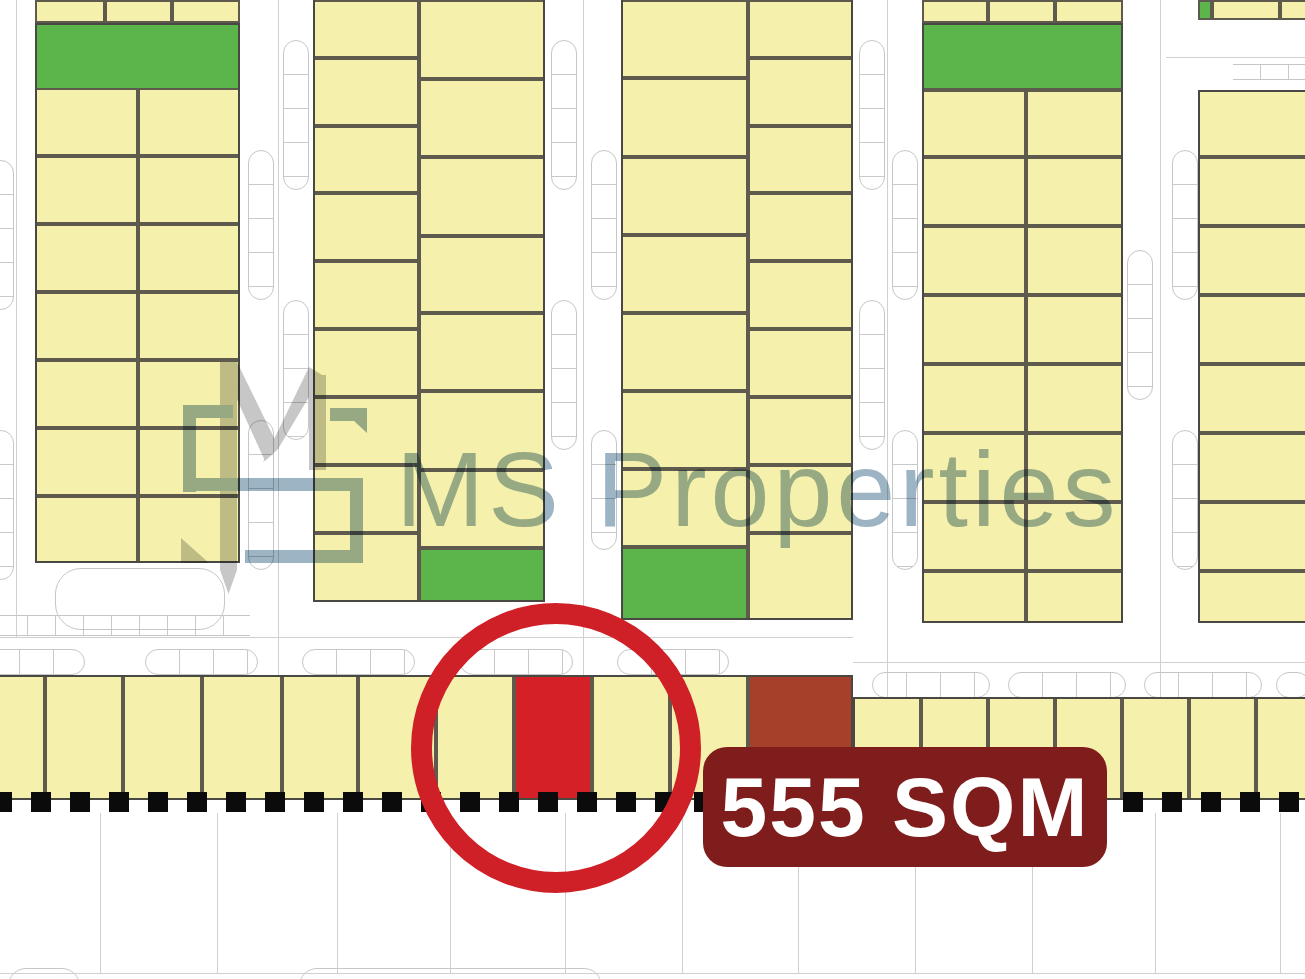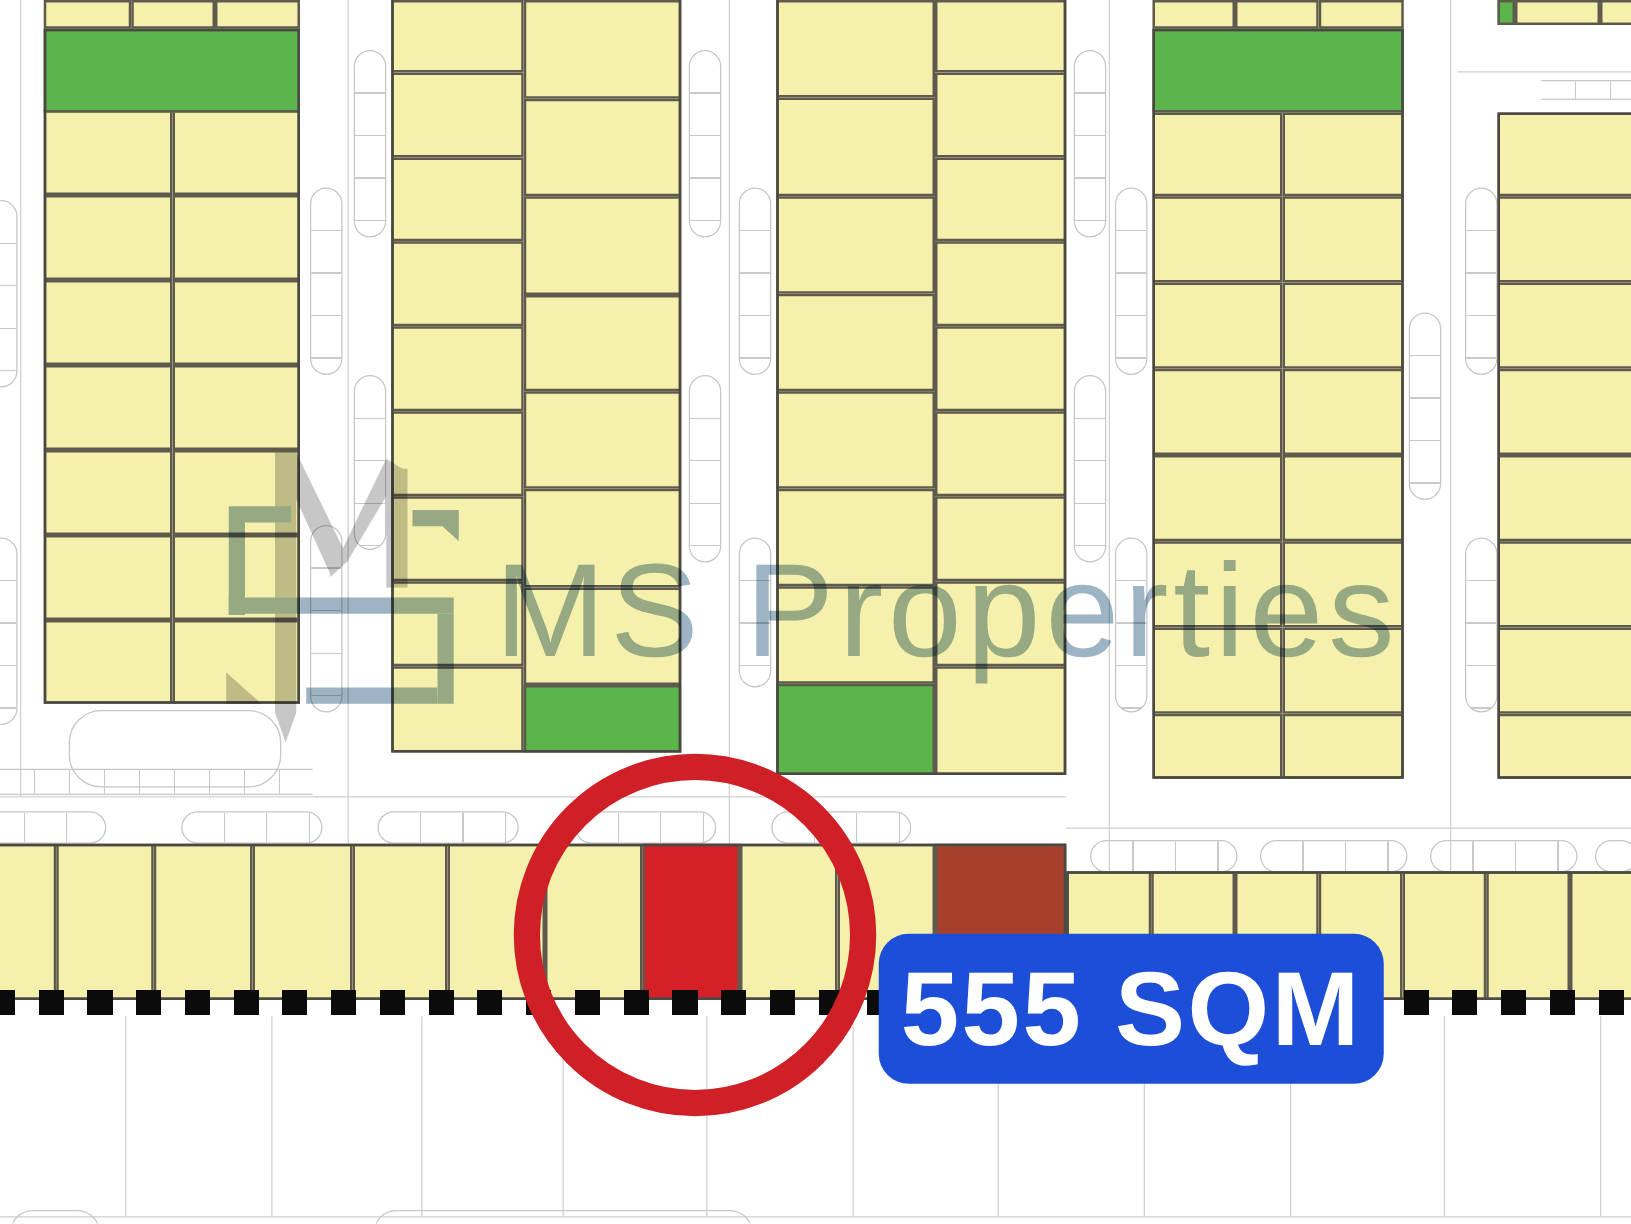--- a/index.html
+++ b/index.html
@@ -214,17 +214,17 @@
         <path d="M70 192 L175 192 L175 205 L70 205 Z"></path>
       </g>
     </svg>
     <div id="wm-text" style="left: 396px; top: 436px; font-size: 106px; letter-spacing: 4px; color: rgb(157, 180, 196); text-align: right;">MS Properties</div>
   </div>
 
   <div id="boundary" class="abs" style="left: -8px; top: 792px; width: 1320px; height: 20px; background: repeating-linear-gradient(to right, rgb(11, 11, 11) 0px, rgb(11, 11, 11) 20px, transparent 20px, transparent 39px);"></div>
 
   <div id="highlight-circle" class="abs" style="left: 411px; top: 603px; width: 290px; height: 290px; border: 21px solid rgb(206, 32, 38);"></div>
 
-  <div id="area-badge" class="abs" style="left: 703px; top: 747px; width: 404px; height: 120px; background: #1d4ed8; color: rgb(255, 255, 255); font-size: 84px;">
+  <div id="area-badge" class="abs" style="left: 703px; top: 747px; width: 404px; height: 120px; background: #7f1d1d; color: rgb(255, 255, 255); font-size: 84px;">
     <span>555 SQM</span>
   </div>
 
 </div>
 
 </body></html>

